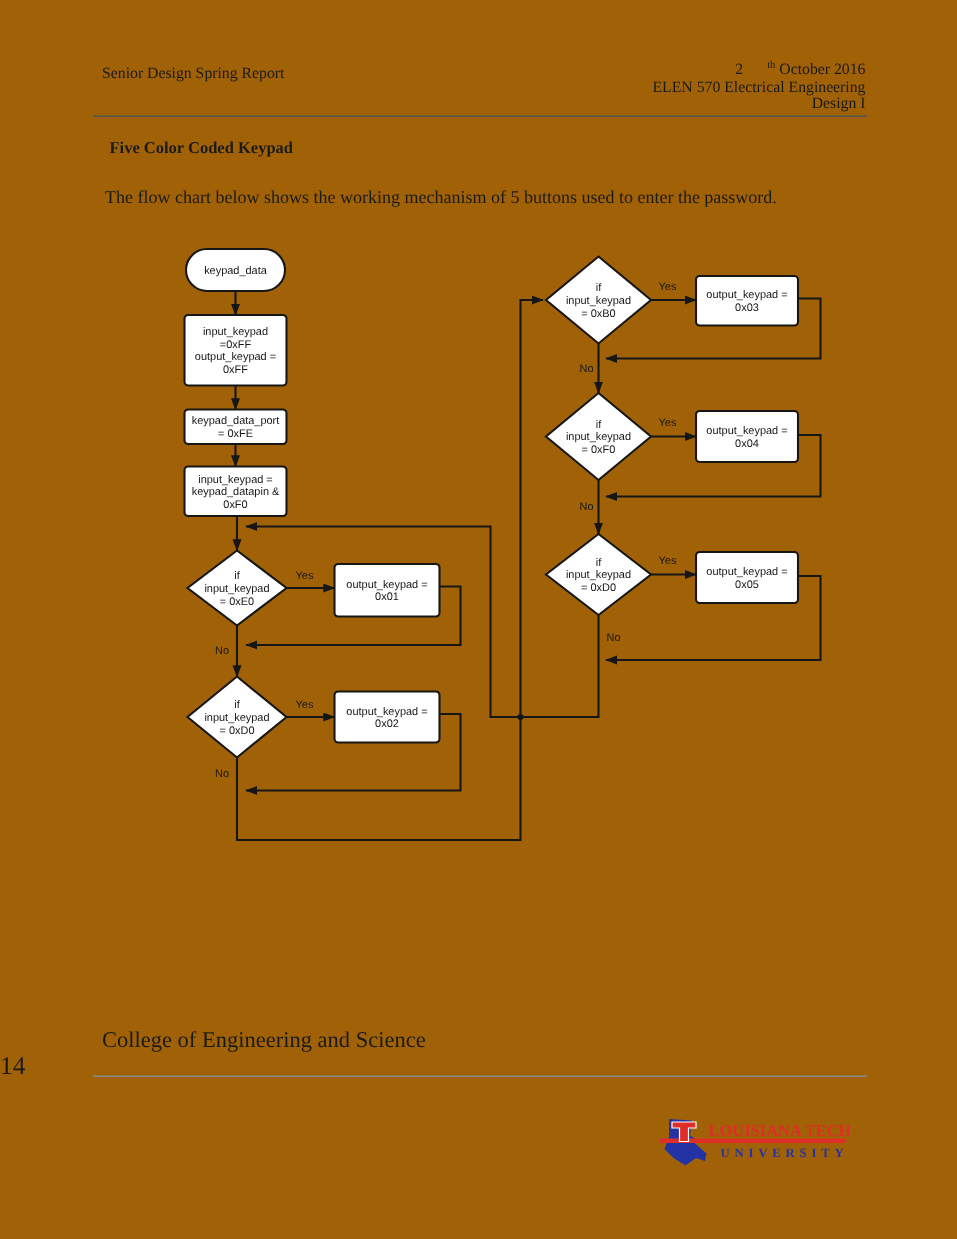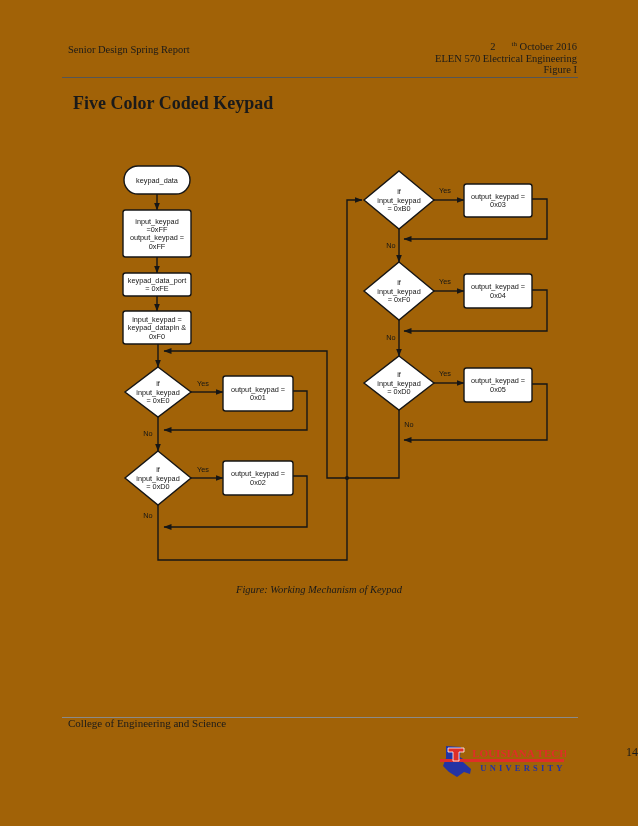--- a/index.html
+++ b/index.html
@@ -6,47 +6,48 @@
   .page{
     position:relative;width:638px;height:826px;background:#a16207;overflow:hidden;
     font-family:"Liberation Serif",serif;color:#1a1a1a;
   }
   
   .hdr-left{position:absolute;left:68px;top:44px;font-size:10.5px;}
   .hdr-right{position:absolute;right:61px;top:41px;text-align:right;font-size:10.5px;line-height:11.5px;}
   .hdr-right sup{font-size:7px;vertical-align:super;line-height:0;margin-left:16px;}
   .hdr-rule{position:absolute;left:62px;right:60px;top:77px;border-top:1px solid #555;}
   
-  .doc-title{position:absolute;left:73px;top:93px;font-size:18px;font-weight:bold;margin:0;}
+  .doc-title{position:absolute;left:73px;top:93px;font-size:11px;font-weight:bold;margin:0;}
   .intro{position:absolute;left:70px;top:124px;width:480px;font-size:12px;margin:0;}
   
   .flow-wrap{position:absolute;left:107px;top:160px;width:460px;height:410px;}
   svg{font-family:"Liberation Sans",sans-serif;}
   
   .caption{position:absolute;left:0;top:584px;width:100%;text-align:center;font-size:10.5px;font-style:italic;}
   
-  .page-num{position:absolute;left:0;top:701px;width:100%;text-align:right;font-size:12px;margin-top:44px;}
+  .page-num{position:absolute;left:0;top:701px;width:100%;text-align:left;font-size:17px;}
   .ftr-rule{position:absolute;left:62px;right:60px;top:717px;border-top:1.6px solid #8a8a8a;}
-  .ftr-text{position:absolute;left:68px;top:717px;font-size:11px;}
+  .ftr-text{position:absolute;left:68px;top:686px;font-size:15px;}
   .logo{position:absolute;left:438px;top:744px;width:128px;height:36px;}
 </style>
 </head>
 <body>
 
 <div class="page">
 
   <div class="hdr-left">Senior Design Spring Report</div>
   <div class="hdr-right">
     <div><span>2</span><sup>th</sup><span> October 2016</span></div>
     <div>ELEN 570 Electrical Engineering</div>
-    <div>Figure I</div>
+    <div>Design I</div>
   </div>
   <div class="hdr-rule"></div>
 
   <h1 class="doc-title">Five Color Coded Keypad</h1>
+  <p class="intro">The flow chart below shows the working mechanism of 5 buttons used to enter the password.</p>
 
   <div class="flow-wrap">
     <svg id="flow-svg" width="460" height="410" viewBox="0 0 460 410">
         <defs>
           <marker id="arr" markerWidth="9" markerHeight="7" refX="7.5" refY="3" orient="auto" markerUnits="userSpaceOnUse">
             <path d="M0,0 L8,3 L0,6 Z" fill="#161616"></path>
           </marker>
         </defs>
         <polyline points="50,34 50,50" fill="none" stroke="#161616" stroke-width="1.4" marker-end="url(#arr)"></polyline>
         <polyline points="50,97 50,113" fill="none" stroke="#161616" stroke-width="1.4" marker-end="url(#arr)"></polyline>
@@ -151,21 +152,20 @@
         <text x="338" y="33" text-anchor="middle" font-size="7.3" fill="#161616">Yes</text>
         <text x="284" y="88" text-anchor="middle" font-size="7.3" fill="#161616">No</text>
         <text x="338" y="124" text-anchor="middle" font-size="7.3" fill="#161616">Yes</text>
         <text x="284" y="180" text-anchor="middle" font-size="7.3" fill="#161616">No</text>
         <text x="338" y="216" text-anchor="middle" font-size="7.3" fill="#161616">Yes</text>
         <text x="302" y="267" text-anchor="middle" font-size="7.3" fill="#161616">No</text>
         <circle cx="240" cy="318" r="2" fill="#161616"></circle>
       </svg>
   </div>
 
-  <div class="caption">Figure: Working Mechanism of Keypad</div>
 
   <div class="page-num">14</div>
   <div class="ftr-rule"></div>
   <div class="ftr-text">College of Engineering and Science</div>
 
   <svg class="logo" viewBox="0 0 128 36">
     <path d="M8,2 L23,3 L22,13 L25,15 L25,18 L33,25 L32,30 L26,28 L19,33 L11,28 L5,22 L8,14 Z" fill="#2433a4"></path>
     <rect x="2" y="15" width="124" height="3" fill="#df2e27"></rect>
     <path d="M10,4 L26,4 L26,8 L21,8 L21,17 L15,17 L15,8 L10,8 Z" fill="#df2e27" stroke="#ffffff" stroke-width="0.8"></path>
     <text x="82" y="13" text-anchor="middle" font-size="11" font-weight="bold" fill="#df2e27" font-family="Liberation Serif, serif">LOUISIANA TECH</text>

